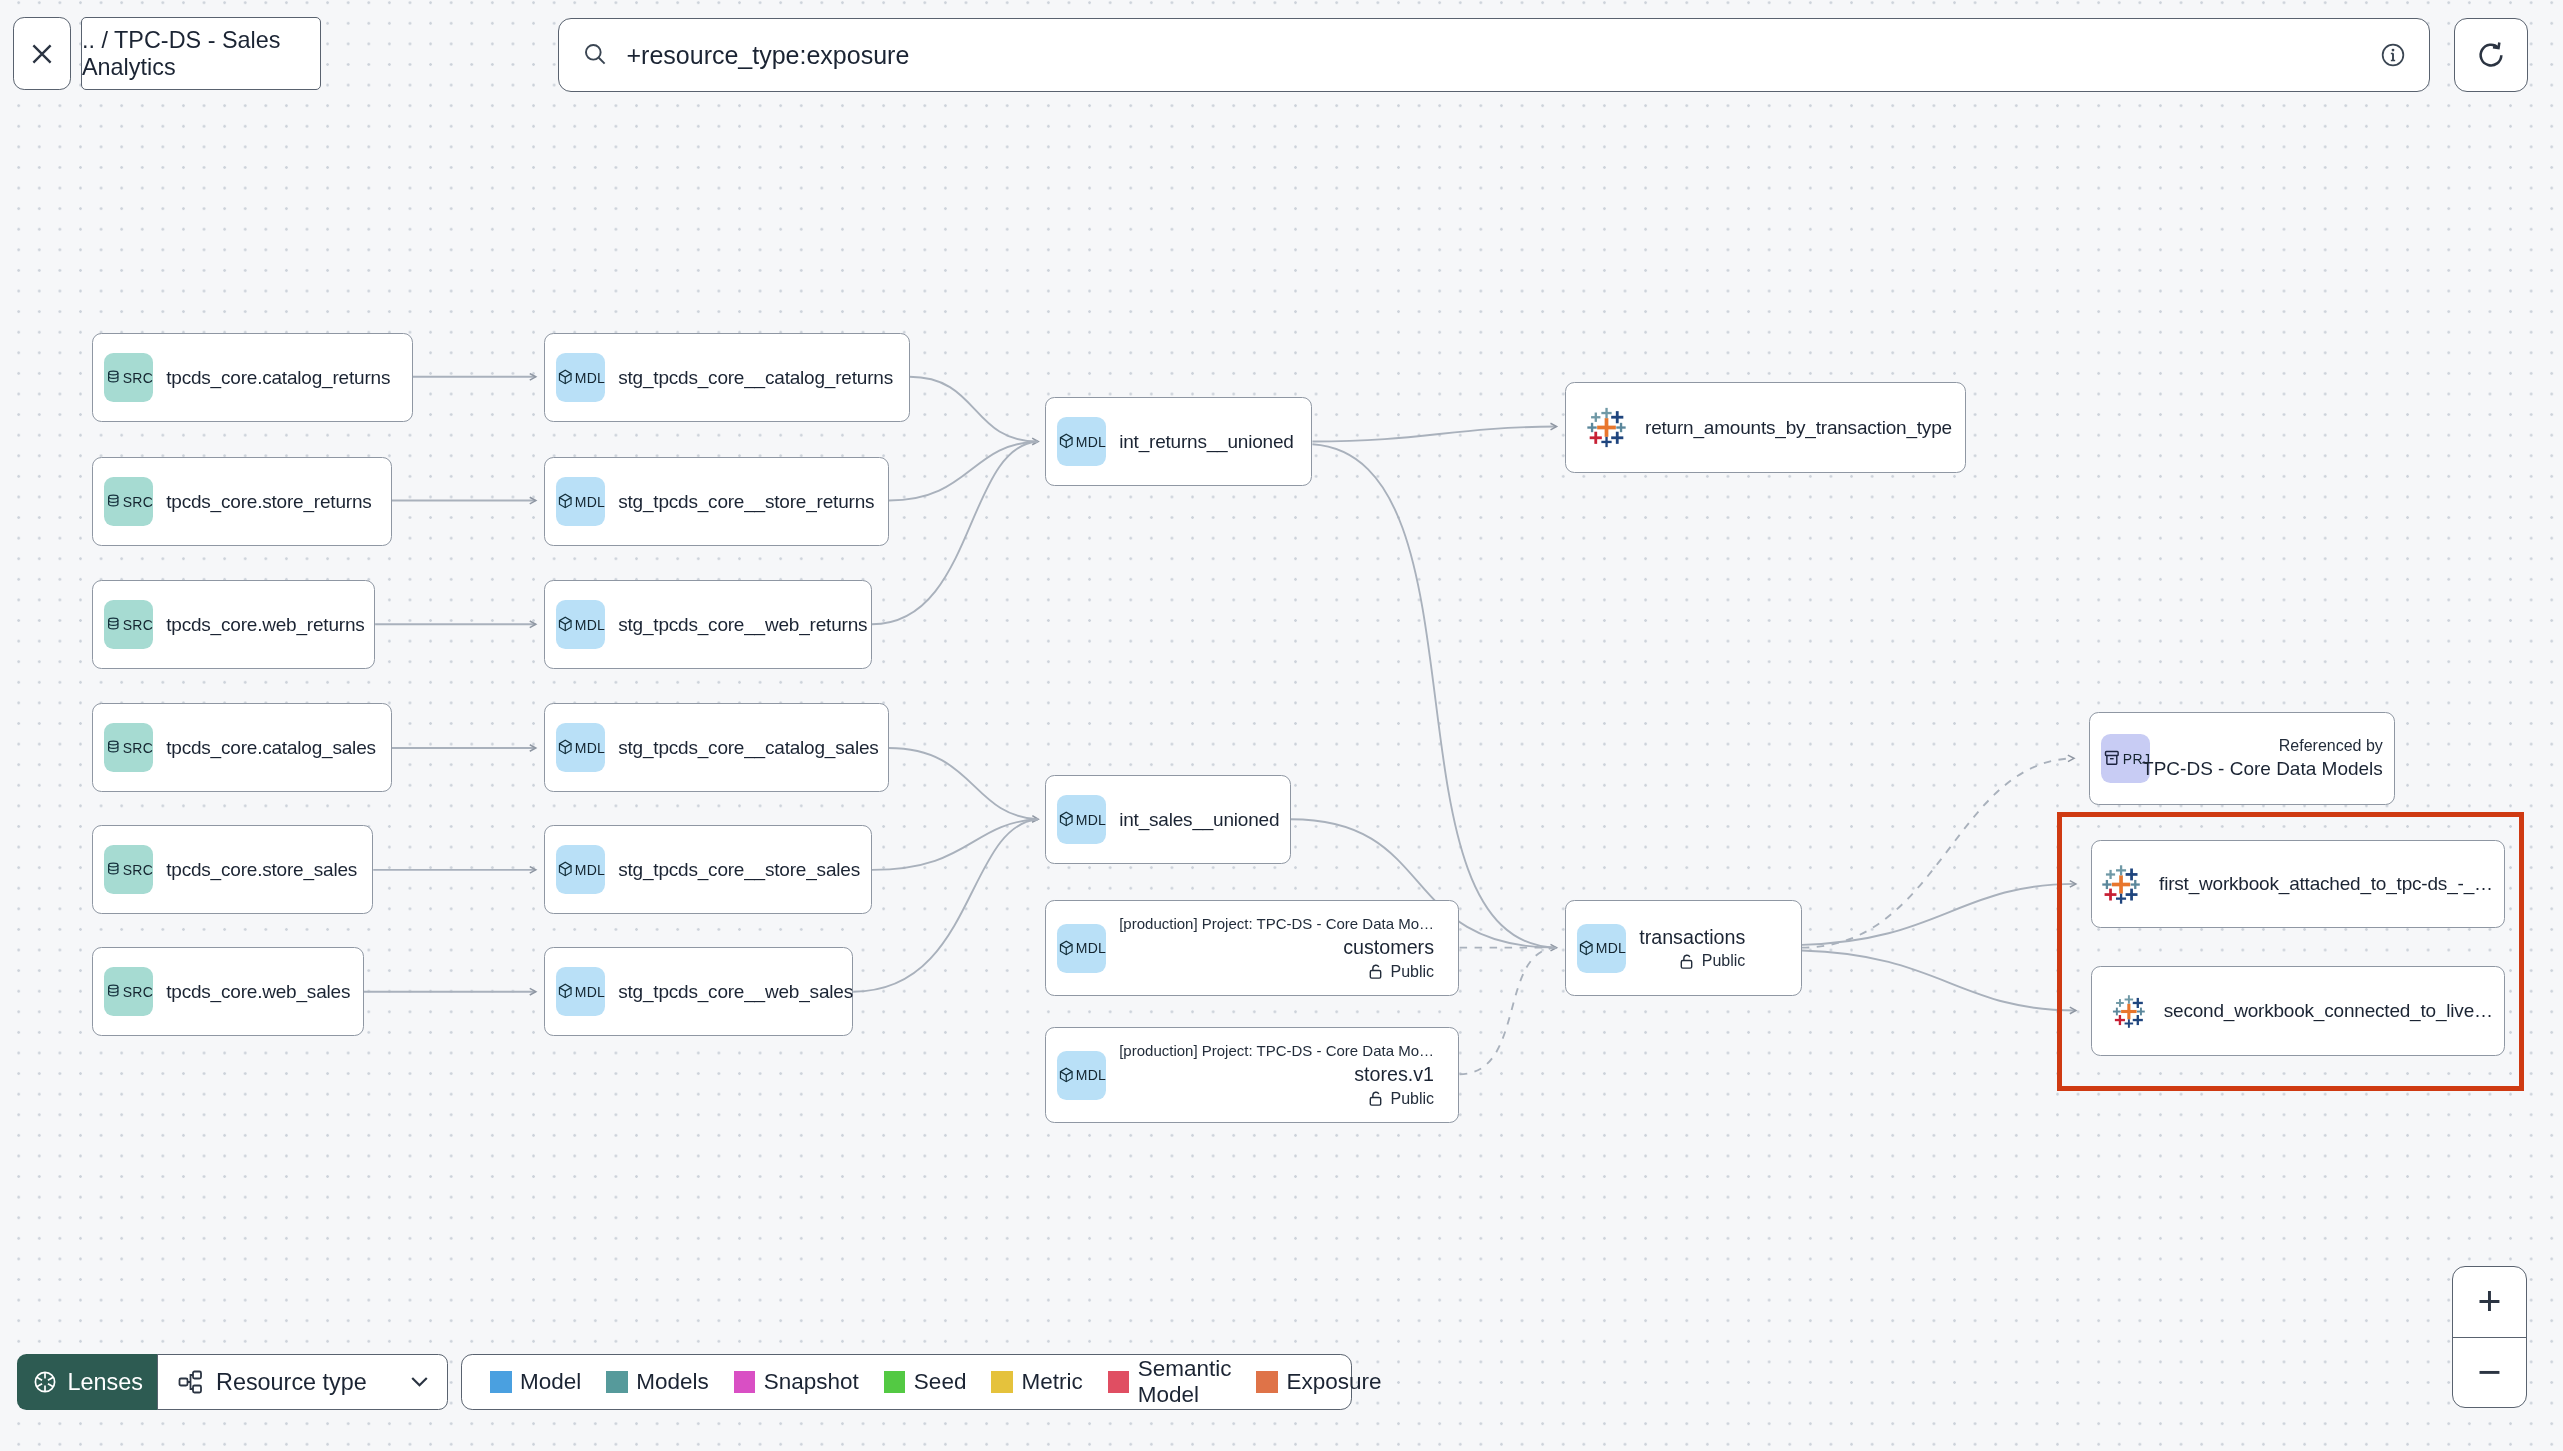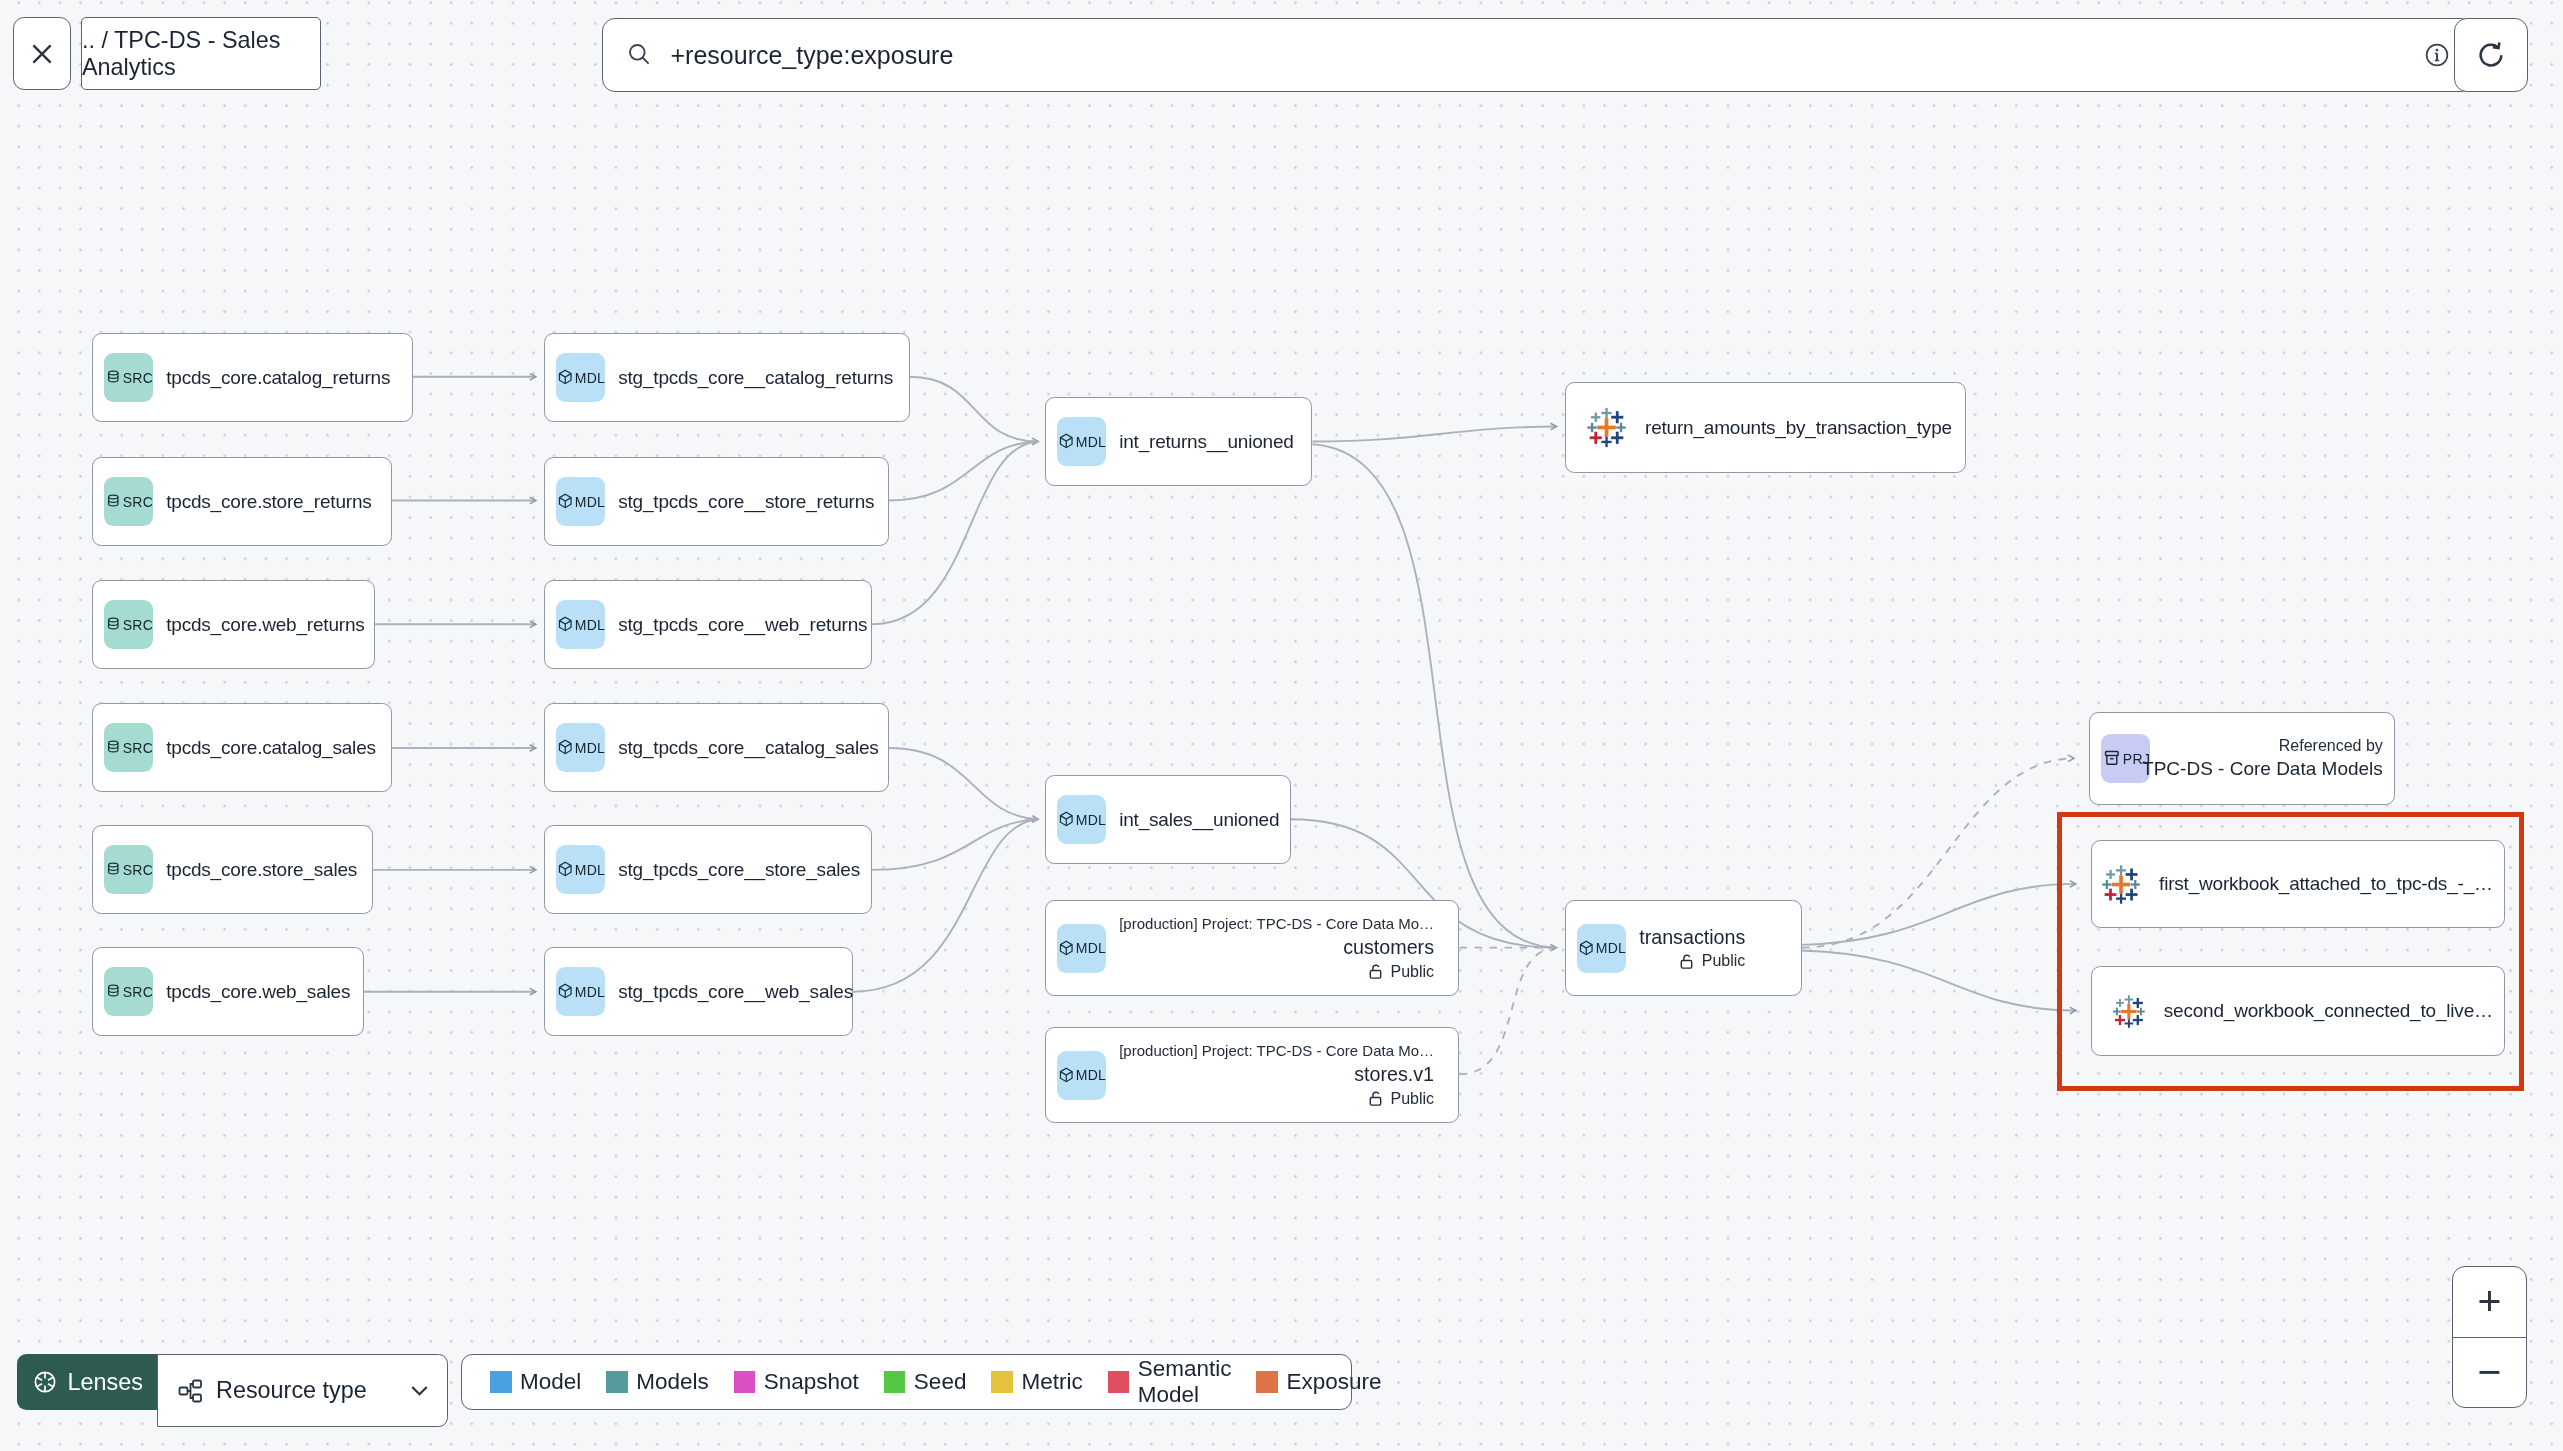--- a/index.html
+++ b/index.html
@@ -9,21 +9,21 @@
     background-image:radial-gradient(circle,#ccd2da 1.2px,transparent 1.5px);
     background-size:20.6px 20.6px;background-position:8.4px 13px;}
   
   .tbtn{position:absolute;background:#fff;border:1.9px solid #59626f;border-radius:11.2px;
     display:flex;align-items:center;justify-content:center;box-sizing:border-box;z-index:5;cursor:pointer;}
   .breadcrumb{position:absolute;left:81px;top:17px;width:240px;height:73px;background:#fff;
     border:1.9px solid #59626f;border-radius:5px;display:flex;align-items:center;justify-content:center;
     font-size:23.4px;box-sizing:border-box;z-index:5;}
   .searchbox{position:absolute;left:558px;top:18px;width:1872px;height:74px;background:#fff;
     border:1.9px solid #59626f;border-radius:13px;display:flex;align-items:center;gap:15px;
-    padding:0 22.5px;box-sizing:border-box;z-index:5;margin-left:44px;}
+    padding:0 22.5px;box-sizing:border-box;z-index:5;}
   .searchbox input{flex:1;border:none;outline:none;font-size:25px;color:#1b2433;
     font-family:"Liberation Sans","DejaVu Sans",sans-serif;background:transparent;}
   
   .node{position:absolute;background:#fff;border:1.4px solid #8f97a3;border-radius:9.4px;
     display:flex;align-items:center;gap:13px;padding:0 11.2px;box-sizing:border-box;z-index:2;}
   .badge{width:49px;height:49px;border-radius:9.4px;display:flex;
     align-items:center;justify-content:center;flex:none;color:#14242f;}
   .badge .btxt{font-size:14px;line-height:1;margin-top:0.9px;font-weight:500;letter-spacing:0.3px;}
   .badge.src{background:#a6dbd2}.badge.mdl{background:#b9e0f7}.badge.prj{background:#c8ccf4}
   .nlabel{font-size:19px;white-space:nowrap;letter-spacing:-0.2px;}
@@ -35,21 +35,21 @@
   .r-title{font-size:16px;color:#232d3b;}
   .r-label{font-size:19px;white-space:nowrap;}
   
   .edges{position:absolute;left:0;top:0;z-index:1;pointer-events:none;}
   .hibox{position:absolute;left:2057px;top:812px;width:467px;height:279px;
     border:5.6px solid #cf3a12;box-sizing:border-box;z-index:3;pointer-events:none;}
   
   .lenses{position:absolute;left:17px;top:1354px;width:141px;height:56px;background:#2d5b52;
     color:#fff;border-radius:9.4px 0 0 9.4px;display:flex;align-items:center;justify-content:center;
     gap:9.4px;font-size:23.4px;z-index:5;cursor:pointer;}
-  .restype{position:absolute;left:157px;top:1354px;width:291px;height:73px;background:#fff;
+  .restype{position:absolute;left:157px;top:1354px;width:291px;height:56px;background:#fff;
     border:1.9px solid #59626f;border-radius:0 9.4px 9.4px 0;display:flex;align-items:center;
     gap:13px;padding:0 19px;font-size:23.4px;box-sizing:border-box;z-index:5;cursor:pointer;}
   .legend{position:absolute;left:461px;top:1354px;width:891px;height:56px;background:#fff;
     border:1.9px solid #59626f;border-radius:11.2px;display:flex;align-items:center;gap:25px;
     padding:0 28px;box-sizing:border-box;z-index:5;}
   .litem{display:flex;align-items:center;gap:8.4px;font-size:22.5px;}
   .swatch{width:21.6px;height:21.6px;flex:none;}
   .zoompanel{position:absolute;left:2452px;top:1266px;width:75px;height:142px;background:#fff;
     border:1.9px solid #59626f;border-radius:13px;box-sizing:border-box;display:flex;
     flex-direction:column;z-index:5;overflow:hidden;}

